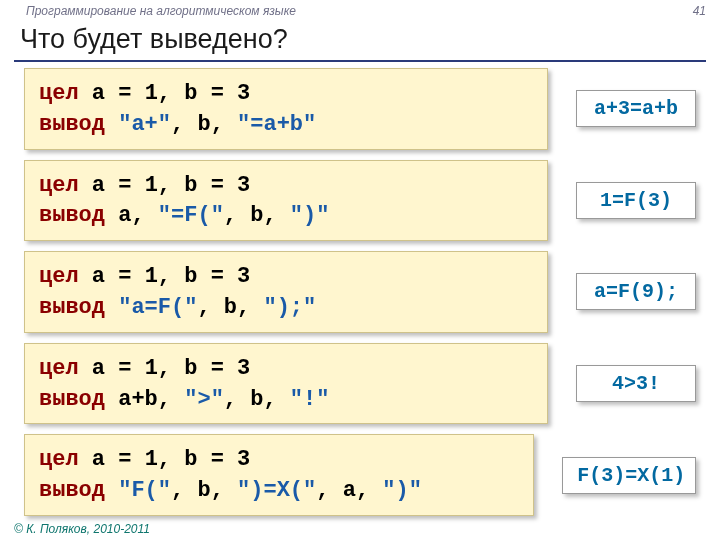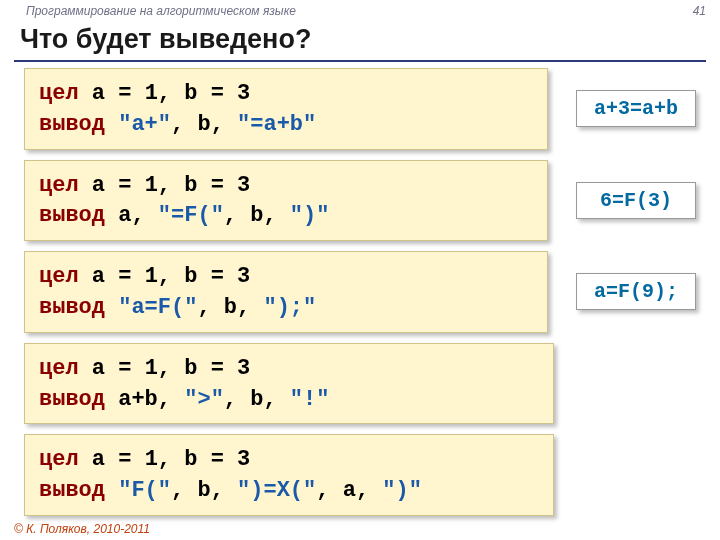--- a/index.html
+++ b/index.html
@@ -11,29 +11,29 @@
     overflow: hidden;
   }
   .header-bar {
     position: absolute; top: 4px; left: 14px; right: 14px;
     font-size: 12px; color: #707088;
     font-style: italic;
     display: flex; justify-content: space-between; margin-left: 12px;
   }
   .title {
     position: absolute; top: 24px; left: 20px;
-    font-size: 27px; font-weight: bold; color: #1a1a1a;
+    font-size: 27px; font-weight: normal; color: #1a1a1a;
   }
   .title-rule {
     position: absolute; top: 60px; left: 14px; right: 14px;
     height: 2px; background: #2a3a7a;
   }
   .footer-bar {
     position: absolute; bottom: 4px; left: 14px; right: 14px;
-    font-size: 12px; color: #c2410c;
+    font-size: 12px; color: #0f766e;
     font-style: italic;
     display: flex; justify-content: space-between;
   }
   .content {
     position: absolute; top: 68px; left: 24px; right: 24px;
   }
   .row {
     display: flex; align-items: center; margin-bottom: 10px;
     gap: 28px;
   }
@@ -77,29 +77,31 @@
 <div class="title">Что будет выведено?</div>
 <div class="title-rule"></div>
 
 <div class="content" id="rows">
     <div class="row">
       <div class="codebox"><div><span class="kw">цел </span><span class="id">a</span><span class="op"> = </span><span class="id">1</span><span class="op">,</span><span class="id"> b</span><span class="op"> = </span><span class="id">3</span></div><div><span class="kw">вывод </span><span class="str">"a+"</span><span class="op">,</span><span class="id"> b</span><span class="op">,</span><span class="str"> "=a+b"</span></div></div>
       <div class="outbox">a+3=a+b</div>
     </div>
     <div class="row">
       <div class="codebox"><div><span class="kw">цел </span><span class="id">a</span><span class="op"> = </span><span class="id">1</span><span class="op">,</span><span class="id"> b</span><span class="op"> = </span><span class="id">3</span></div><div><span class="kw">вывод </span><span class="id">a</span><span class="op">,</span><span class="str"> "=F("</span><span class="op">,</span><span class="id"> b</span><span class="op">,</span><span class="str"> ")"</span></div></div>
-      <div class="outbox">6=F(3)</div>
+      <div class="outbox">1=F(3)</div>
     </div>
     <div class="row">
       <div class="codebox"><div><span class="kw">цел </span><span class="id">a</span><span class="op"> = </span><span class="id">1</span><span class="op">,</span><span class="id"> b</span><span class="op"> = </span><span class="id">3</span></div><div><span class="kw">вывод </span><span class="str">"a=F("</span><span class="op">,</span><span class="id"> b</span><span class="op">,</span><span class="str"> ");"</span></div></div>
       <div class="outbox">a=F(9);</div>
     </div>
     <div class="row">
       <div class="codebox"><div><span class="kw">цел </span><span class="id">a</span><span class="op"> = </span><span class="id">1</span><span class="op">,</span><span class="id"> b</span><span class="op"> = </span><span class="id">3</span></div><div><span class="kw">вывод </span><span class="id">a+b</span><span class="op">,</span><span class="str"> "&gt;"</span><span class="op">,</span><span class="id"> b</span><span class="op">,</span><span class="str"> "!"</span></div></div>
+      <div class="outbox">4&gt;3!</div>
     </div>
     <div class="row">
       <div class="codebox"><div><span class="kw">цел </span><span class="id">a</span><span class="op"> = </span><span class="id">1</span><span class="op">,</span><span class="id"> b</span><span class="op"> = </span><span class="id">3</span></div><div><span class="kw">вывод </span><span class="str">"F("</span><span class="op">,</span><span class="id"> b</span><span class="op">,</span><span class="str"> ")=X("</span><span class="op">,</span><span class="id"> a</span><span class="op">,</span><span class="str"> ")"</span></div></div>
+      <div class="outbox">F(3)=X(1)</div>
     </div>
   </div>
 
 <div class="footer-bar">
   <span>© К. Поляков, 2010-2011</span>
 </div>
 
 </body></html>

